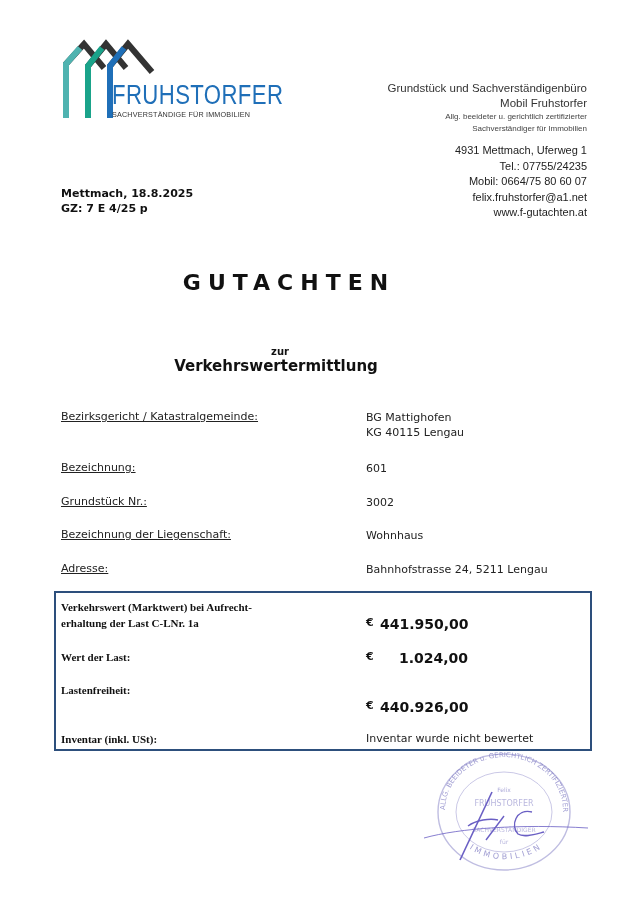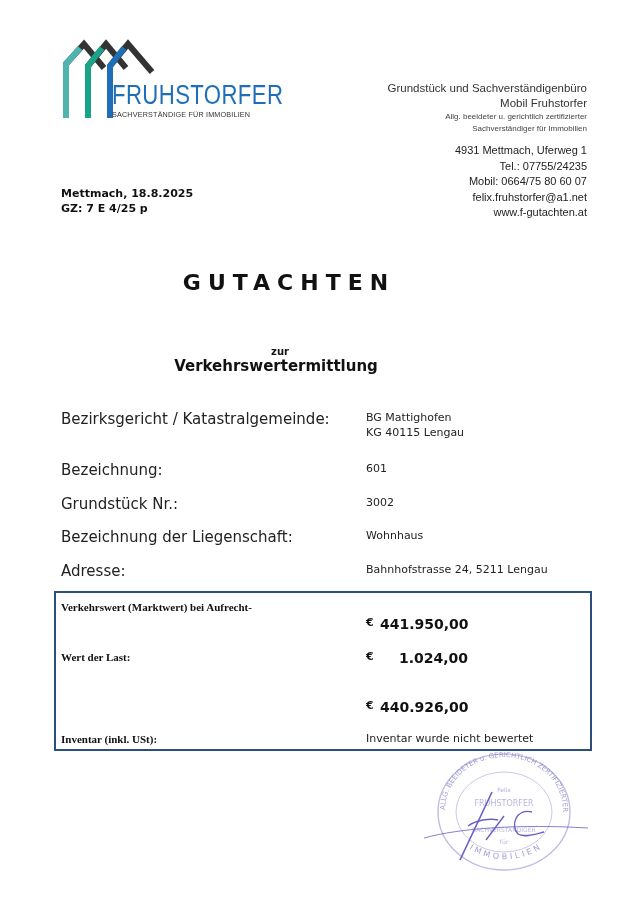--- a/index.html
+++ b/index.html
@@ -18,21 +18,21 @@
   .lh3 { top:112px; font-size:8px; color:#444; }
   .lh4 { top:124px; font-size:8px; color:#444; }
   .contact { right:49px; top:143px; text-align:right; font-family:"Liberation Sans", sans-serif; font-size:11px; line-height:15.5px; color:#222; white-space:nowrap; }
 
   .meta { left:61px; top:186px; font-size:11px; font-weight:bold; line-height:15px; }
 
   .title { left:0; width:572px; top:270px; text-align:center; font-size:22px; font-weight:bold; letter-spacing:7px; padding-left:6px; box-sizing:border-box; }
   .zur { left:0; width:560px; top:322px; text-align:center; font-size:10px; font-weight:bold;margin-top:24px; }
   .subtitle { left:0; width:552px; top:357px; text-align:center; font-size:15px; font-weight:bold; }
 
-  .field-label { left:61px; font-size:15px; color:#222; white-space:nowrap; }
+  .field-label { left:61px; font-size:11px; text-decoration:underline; color:#222; white-space:nowrap; }
   .field-value { left:366px; font-size:11px; color:#222; line-height:15px; white-space:nowrap; }
 
   .box { left:54px; top:591px; width:538px; height:160px; border:2px solid #2d4f7c; box-sizing:border-box; }
   .box-label { left:61px; font-size:11px; font-weight:bold; line-height:15.5px; white-space:nowrap;font-family:Liberation Serif, serif; }
   .box-cur { left:366px; font-size:11px; font-weight:bold; }
   .box-amt { left:380px; width:88px; text-align:right; font-size:14px; font-weight:bold; }
   .box-text { left:366px; font-size:11px; color:#222; white-space:nowrap;text-align:center; }
 
   .stamp { left:420px; top:748px; width:170px; height:140px; }
 </style>
@@ -87,29 +87,31 @@
 <div class="abs field-label" style="top:528px">Bezeichnung der Liegenschaft:</div>
 <div class="abs field-value" style="top:528px">Wohnhaus</div>
 
 <div class="abs field-label" style="top:562px">Adresse:</div>
 <div class="abs field-value" style="top:562px">Bahnhofstrasse 24, 5211 Lengau</div>
 
 <div class="abs box"></div>
 
 <div class="abs box-label" style="top:600px">
   <div>Verkehrswert (Marktwert) bei Aufrecht-</div>
+  <div>erhaltung der Last C-LNr. 1a</div>
 </div>
 <div class="abs box-cur" style="top:616px">€</div>
 <div class="abs box-amt" style="top:616px">441.950,00</div>
 
 <div class="abs box-label" style="top:650px">Wert der Last:</div>
 <div class="abs box-cur" style="top:650px">€</div>
 <div class="abs box-amt" style="top:650px">1.024,00</div>
 
 <div class="abs box-label" style="top:683px">
+  <div>Lastenfreiheit:</div>
 </div>
 <div class="abs box-cur" style="top:699px">€</div>
 <div class="abs box-amt" style="top:699px">440.926,00</div>
 
 <div class="abs box-label" style="top:732px">Inventar (inkl. USt):</div>
 <div class="abs box-text" style="top:732px">Inventar wurde nicht bewertet</div>
 
 <svg class="abs stamp" viewBox="0 0 170 140">
   <defs>
     <path id="ringTop" d="M 25,62 A 58,52 0 0 1 143,62"></path>

